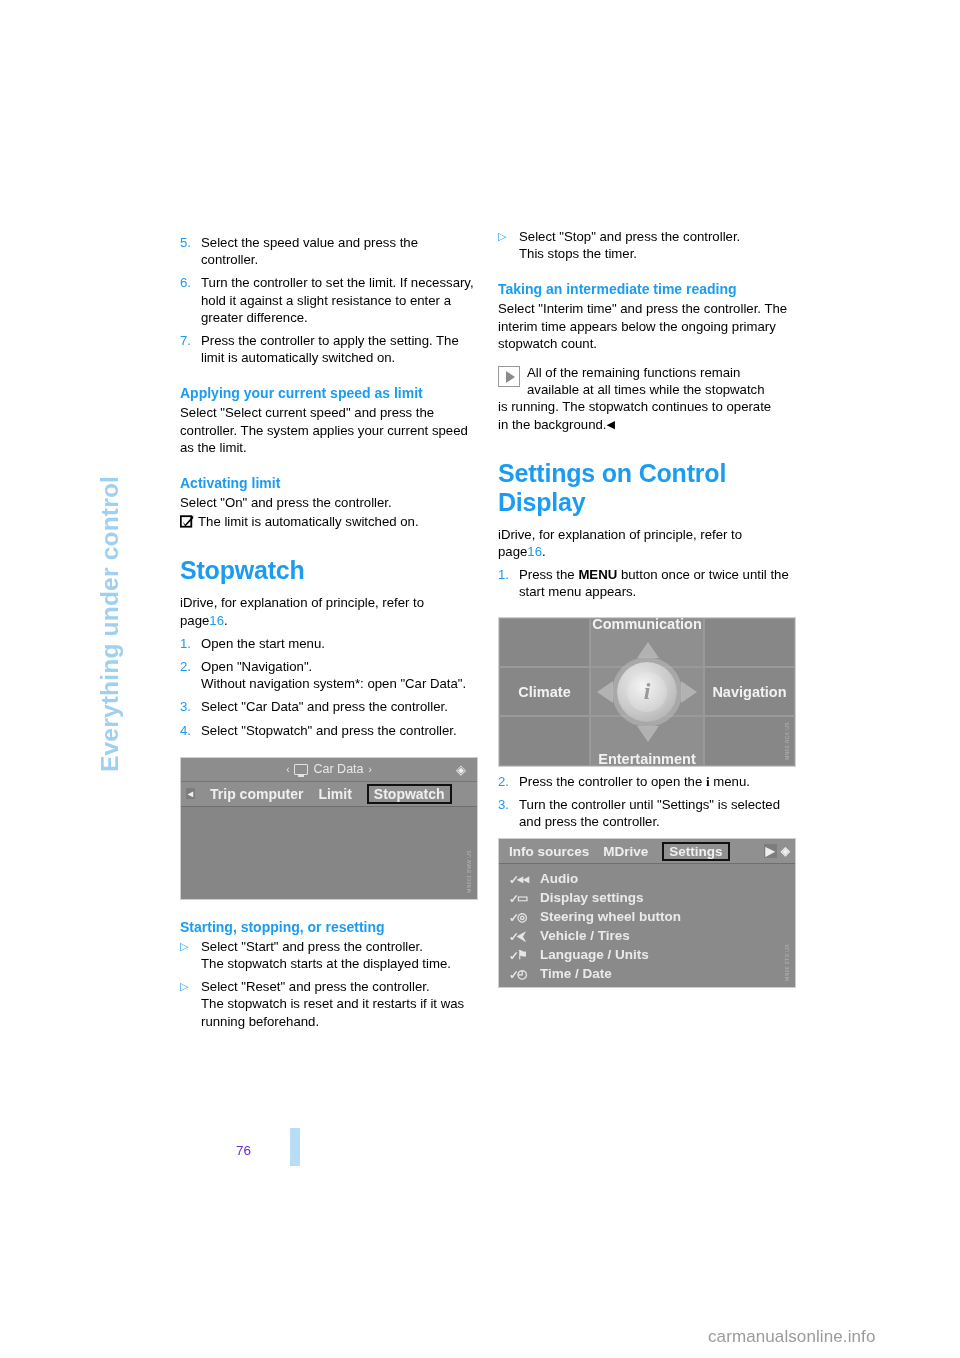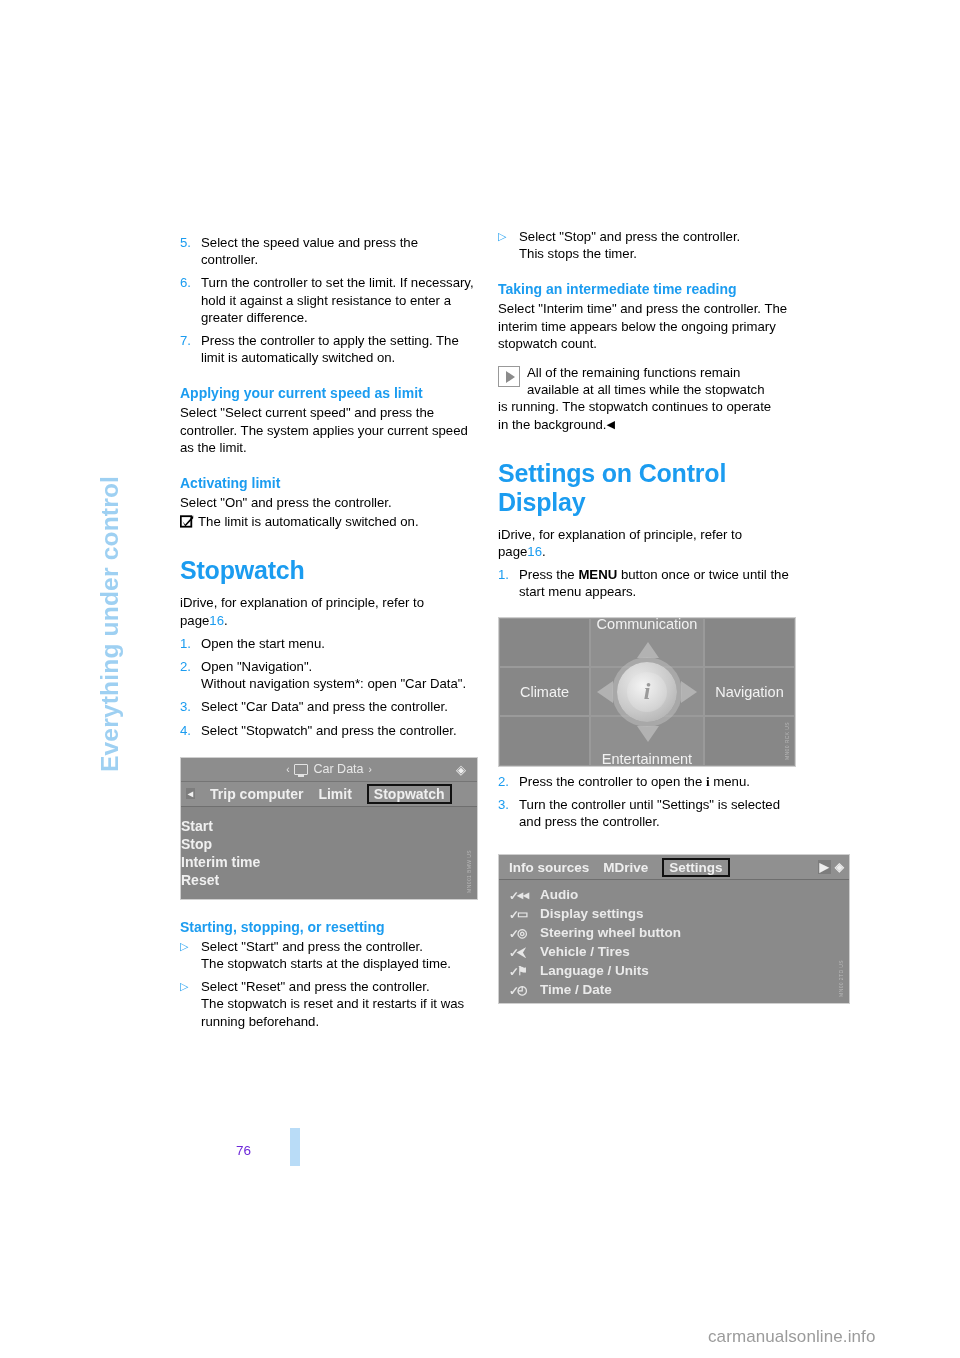--- a/index.html
+++ b/index.html
@@ -247,21 +247,21 @@
     display: grid;
     grid-template-columns: 1fr 1.25fr 1fr;
     grid-template-rows: 1fr 1fr 1fr;
   }
   .sm-cell {
     border: 1px solid #9a9a9a;
     display: flex;
     align-items: center;
     justify-content: center;
     font-size: 14.5px;
-    font-weight: normal;
+    font-weight: bold;
     color: #f2f2f2;
     background: #878787;
   }
   .sm-cell.c-mid { background: #8f8f8f; }
   .sm-knob {
     position: absolute;
     left: 50%;
     top: 50%;
     transform: translate(-50%,-50%);
     width: 96px; height: 96px;
@@ -292,22 +292,22 @@
     width: 0; height: 0;
     opacity: 0.55;
   }
   .sm-arrow.up    { left: 38px; top: -2px;   border-left: 11px solid transparent; border-right: 11px solid transparent; border-bottom: 16px solid #cfcfcf; }
   .sm-arrow.down  { left: 38px; bottom: -2px;border-left: 11px solid transparent; border-right: 11px solid transparent; border-top: 16px solid #cfcfcf; }
   .sm-arrow.left  { left: -2px; top: 37px;   border-top: 11px solid transparent; border-bottom: 11px solid transparent; border-right: 16px solid #cfcfcf; }
   .sm-arrow.right { right: -2px;top: 37px;   border-top: 11px solid transparent; border-bottom: 11px solid transparent; border-left: 16px solid #cfcfcf; }
 
   
   .shot-settings {
-    margin-top: 24px;
-    width: 352px;
+    margin-top: 8px;
+    width: 298px;
     height: 150px;
   }
   .st-tabbar {
     height: 25px;
     background: #909090;
     border-bottom: 1px solid #6e6e6e;
     display: flex;
     align-items: center;
     padding-left: 10px;
     gap: 14px;
@@ -457,26 +457,20 @@
         <span style="font-size:10px">›</span>
         <span class="cd-diamond">◈</span>
       </div>
       <div class="cd-tabbar">
         <span class="cd-arrow-left">◂</span>
         <span>Trip computer</span>
         <span>Limit</span>
         <span class="cd-tab-sel">Stopwatch</span>
       </div>
       <div class="cd-main">
-        <div class="cd-menu">
-          <div>Start</div>
-          <div>Stop</div>
-          <div>Interim time</div>
-          <div>Reset</div>
-        </div>
       </div>
       <div class="shot-code">MN001 BMW US</div>
     </div>
 
     <div class="h3">Starting, stopping, or resetting</div>
 
     <div class="step tight">
       <span class="step-bullet">▷</span>
       <span class="step-txt" style="white-space:pre-line">Select "Start" and press the controller.
 The stopwatch starts at the displayed time.</span>

